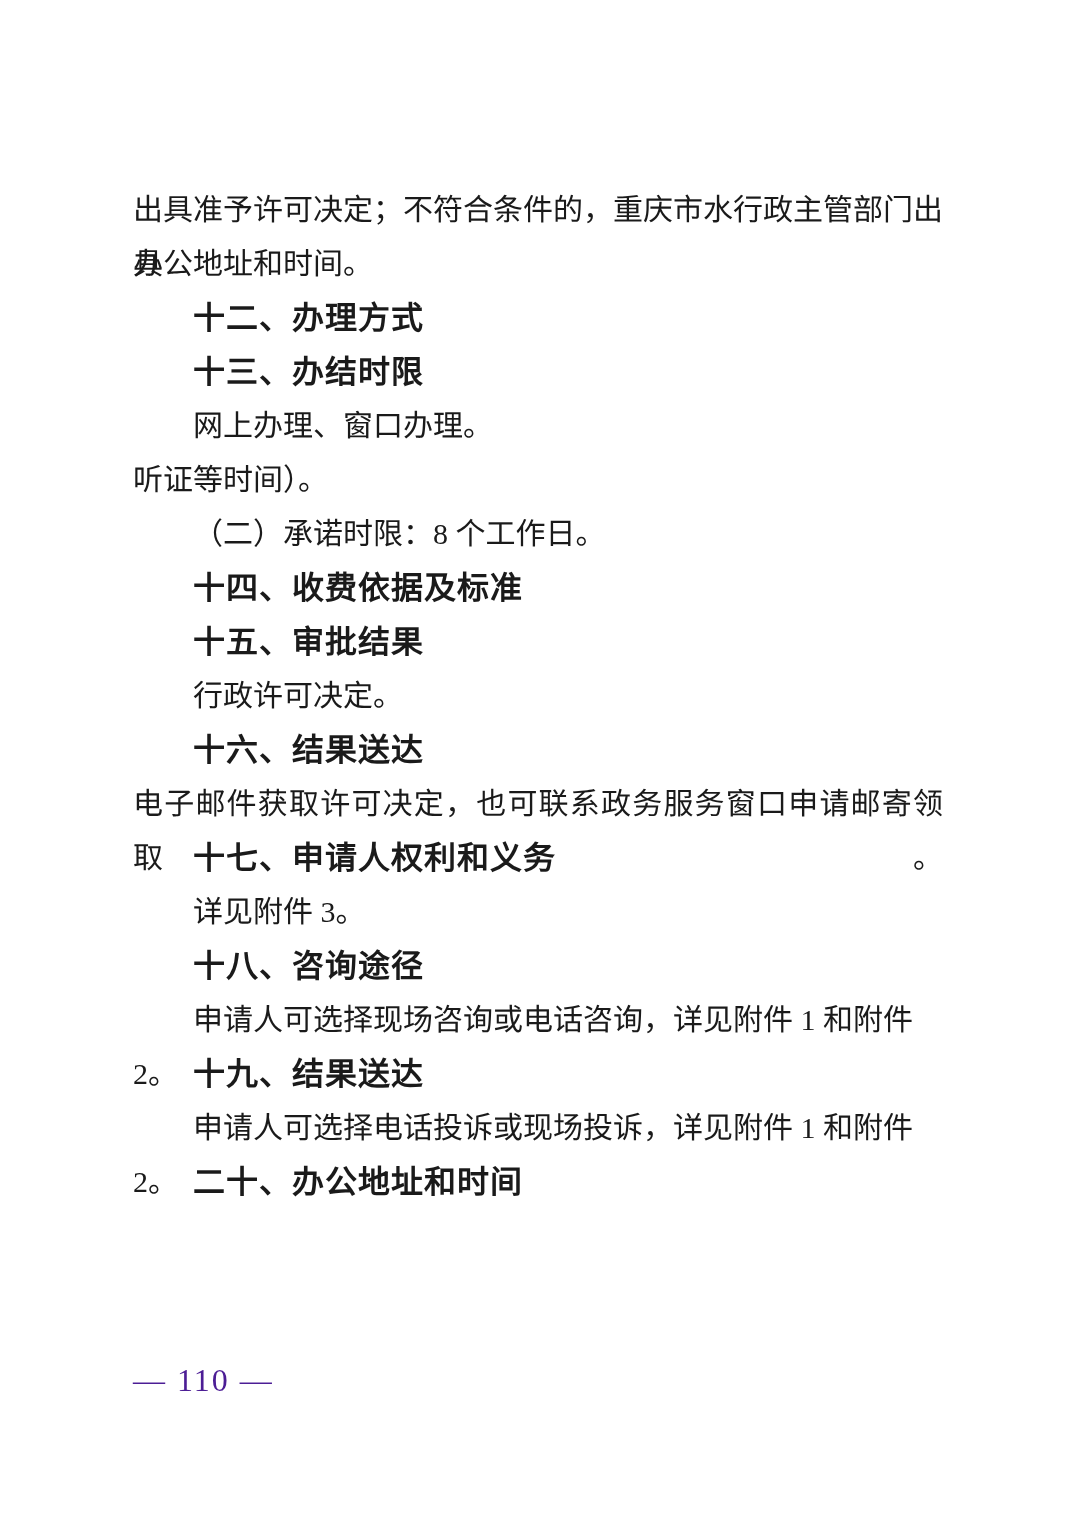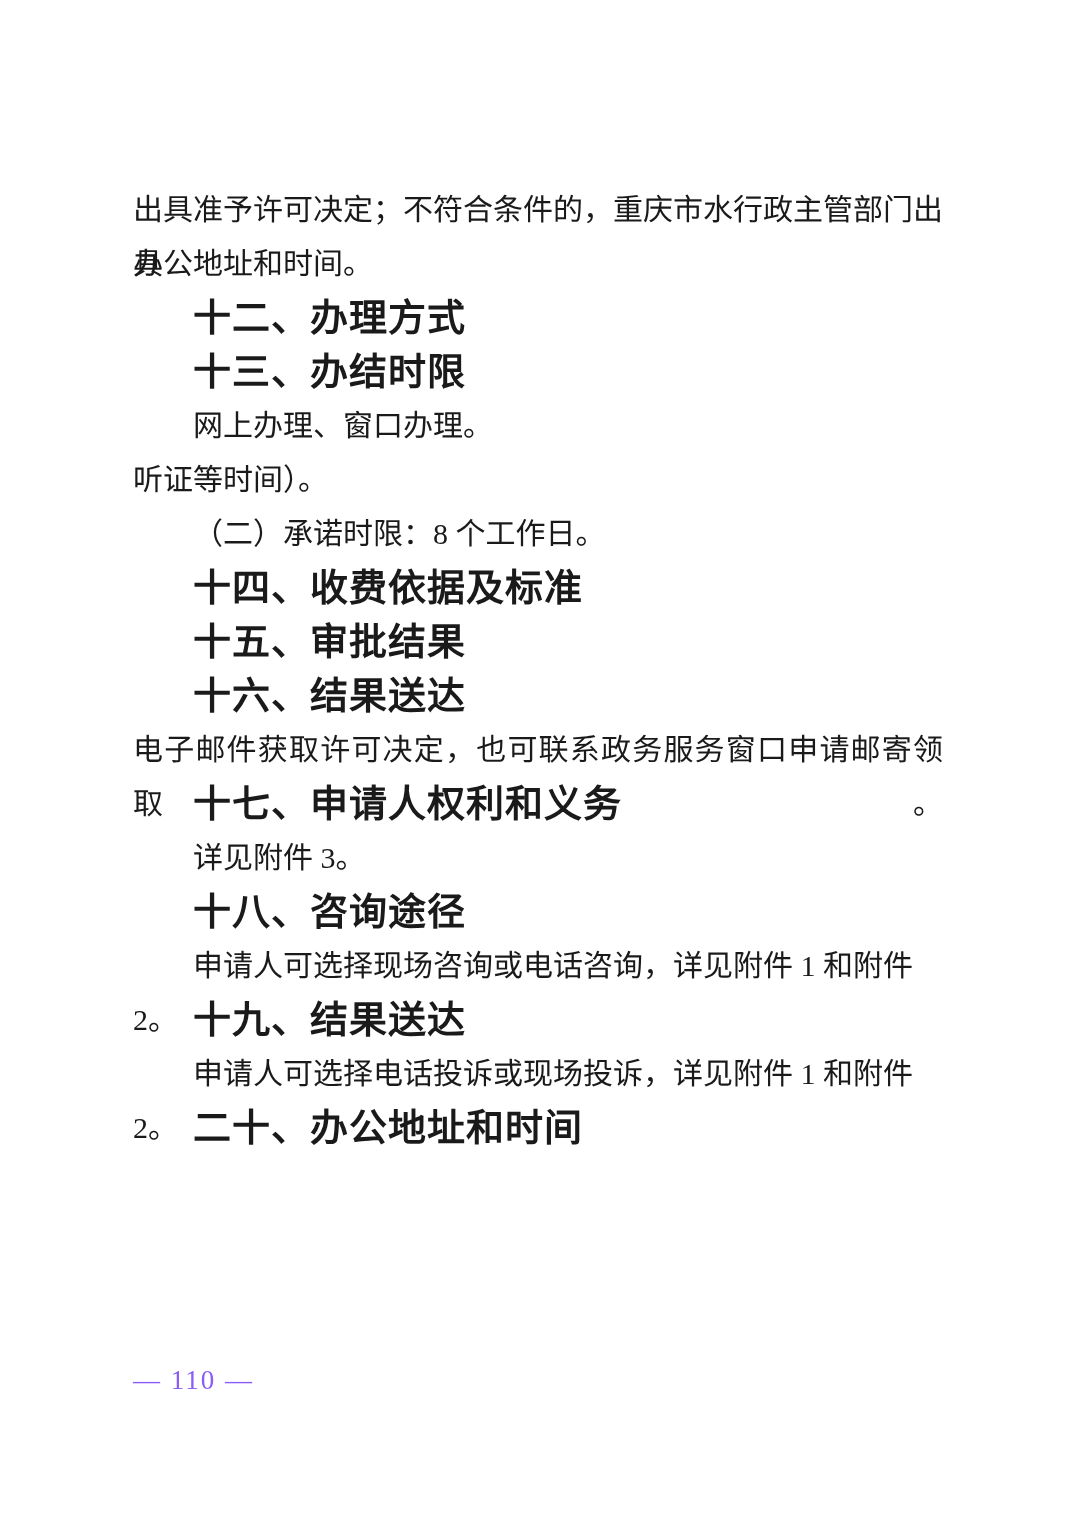--- a/index.html
+++ b/index.html
@@ -30,57 +30,58 @@
     color: #1a1a1a;
     white-space: normal;
   }
   .b {
     font-family: "Liberation Serif", "DejaVu Serif", serif;
     font-size: 30px;
     font-weight: 400;
   }
   .h {
     font-family: "Liberation Sans", "DejaVu Sans", sans-serif;
-    font-size: 38px;
+    font-size: 32px;
     font-weight: 700;
     letter-spacing: 1px;
   }
   .ind {
     text-indent: 60px;
   }
   .just {
     text-align: justify;
     text-align-last: justify;
   }
   .pageno {
     position: absolute;
     left: 133px;
     top: 1362px;
     height: 36px;
     line-height: 36px;
     font-family: "Liberation Serif", "DejaVu Serif", serif;
-    font-size: 27px;
-    color: #8b5cf6;
+    font-size: 32px;
+    color: #4c1d95;
     letter-spacing: 2px;
   }
 </style>
 </head>
 <body>
 
 <div class="page">
   <main class="doc">
     <p class="ln b just">出具准予许可决定；不符合条件的，重庆市水行政主管部门出具</p>
     <p class="ln b">办公地址和时间。</p>
     <p class="ln h ind">十二、办理方式</p>
     <p class="ln h ind">十三、办结时限</p>
     <p class="ln b ind">网上办理、窗口办理。</p>
     <p class="ln b">听证等时间）。</p>
     <p class="ln b ind">（二）承诺时限：8 个工作日。</p>
     <p class="ln h ind">十四、收费依据及标准</p>
     <p class="ln h ind">十五、审批结果</p>
+    <p class="ln b ind">行政许可决定。</p>
     <p class="ln h ind">十六、结果送达</p>
     <p class="ln b just">电子邮件获取许可决定，也可联系政务服务窗口申请邮寄领取。</p>
     <p class="ln h ind">十七、申请人权利和义务</p>
     <p class="ln b ind">详见附件 3。</p>
     <p class="ln h ind">十八、咨询途径</p>
     <p class="ln b ind">申请人可选择现场咨询或电话咨询，详见附件 1 和附件 2。</p>
     <p class="ln h ind">十九、结果送达</p>
     <p class="ln b ind">申请人可选择电话投诉或现场投诉，详见附件 1 和附件 2。</p>
     <p class="ln h ind">二十、办公地址和时间</p>
   </main>

